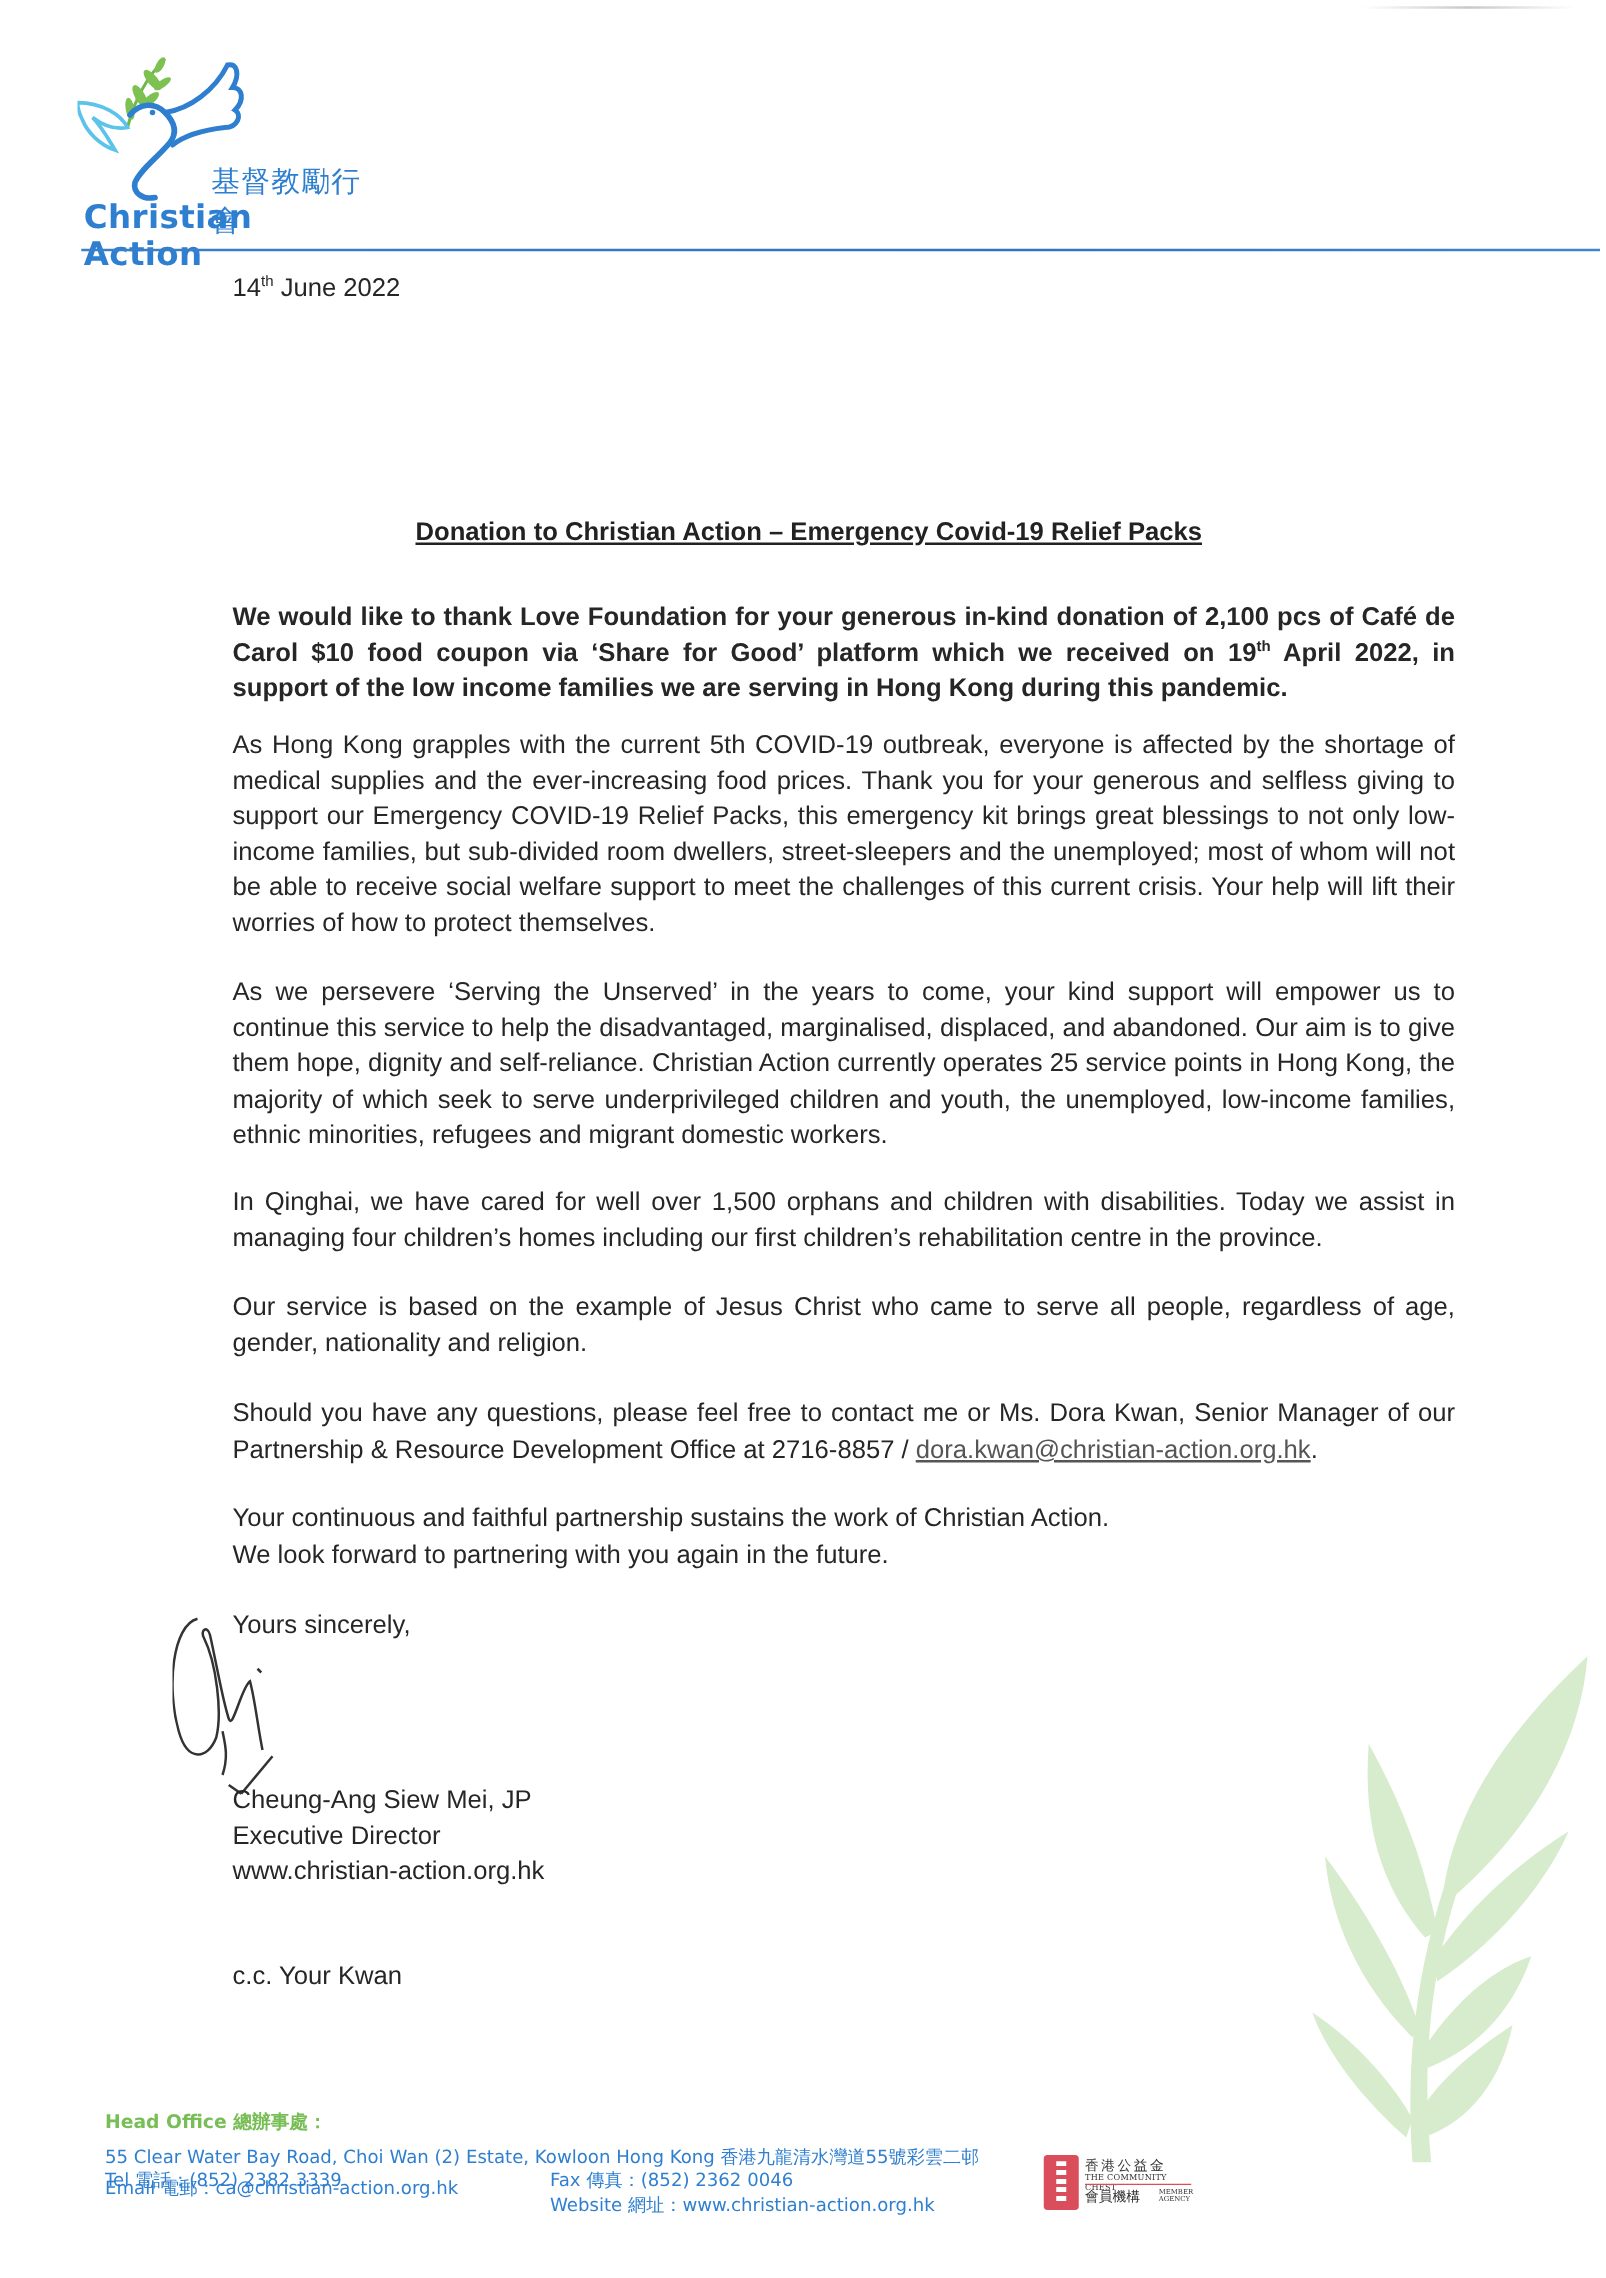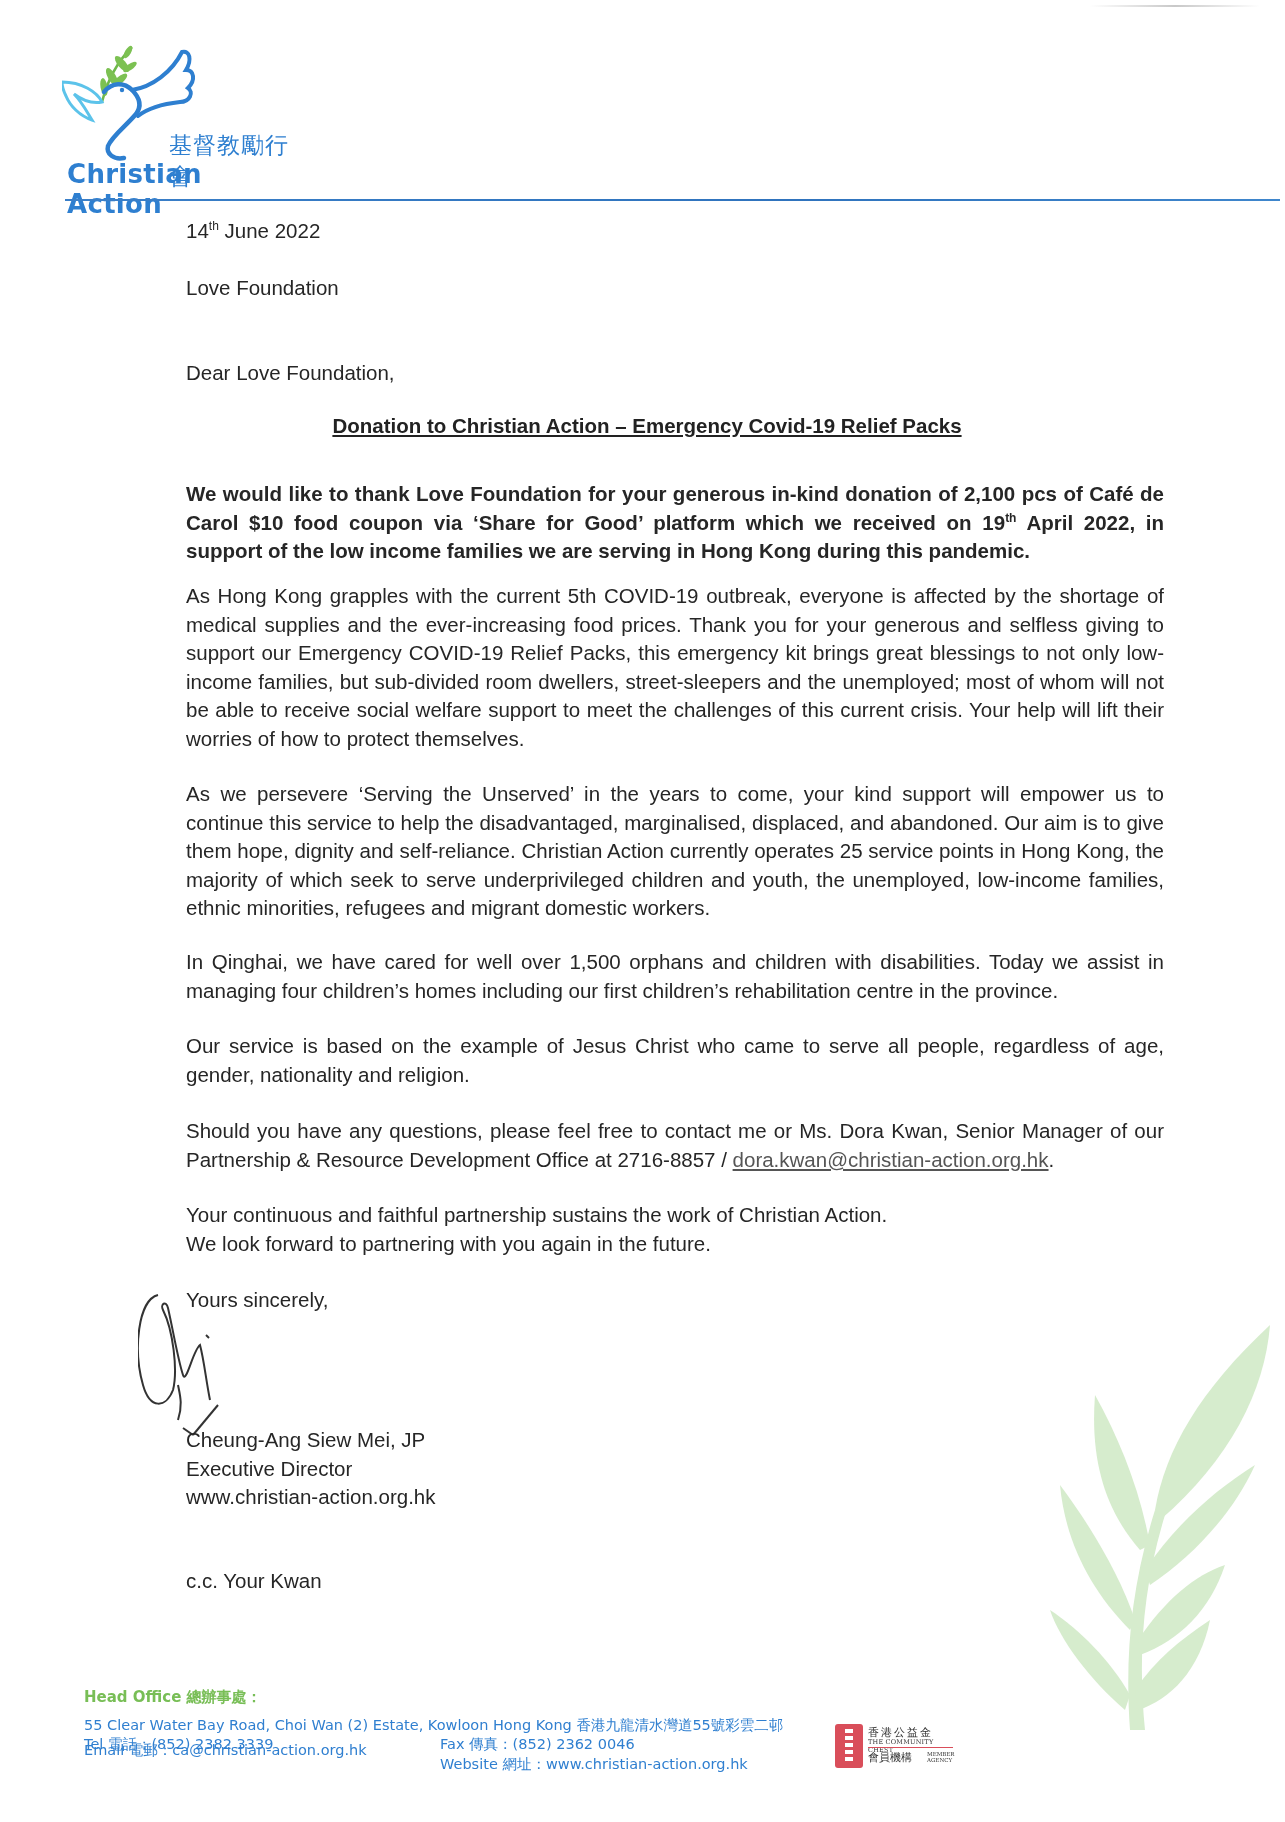--- a/index.html
+++ b/index.html
@@ -60,23 +60,21 @@
     <div class="logo-cn">基督教勵行會</div>
     <div class="logo-en">Christian Action</div>
   </div>
 
   <div class="header-rule"></div>
 
   <div class="text" style="top: 217px;">
     <span>14</span><sup>th</sup><span> June 2022</span>
   </div>
 
-  <div class="text" style="top: 274px;">Love Foundation</div>
 
-  <div class="text" style="top: 359px;">Dear Love Foundation,</div>
 
   <div class="title">Donation to Christian Action – Emergency Covid-19 Relief Packs</div>
 
   <div class="text justify" style="top: 480px; font-weight: bold;">
     <span>We would like to thank Love Foundation for your generous in-kind donation of 2,100 pcs of Café de Carol $10 food coupon via ‘Share for Good’ platform which we received on 19</span><sup>th</sup><span> April 2022, in support of the low income families we are serving in Hong Kong during this pandemic.</span>
   </div>
 
   <div class="text justify" style="top: 582px;">As Hong Kong grapples with the current 5th COVID-19 outbreak, everyone is affected by the shortage of medical supplies and the ever-increasing food prices. Thank you for your generous and selfless giving to support our Emergency COVID-19 Relief Packs, this emergency kit brings great blessings to not only low-income families, but sub-divided room dwellers, street-sleepers and the unemployed; most of whom will not be able to receive social welfare support to meet the challenges of this current crisis. Your help will lift their worries of how to protect themselves.</div>
 
   <div class="text justify" style="top: 780px;">As we persevere ‘Serving the Unserved’ in the years to come, your kind support will empower us to continue this service to help the disadvantaged, marginalised, displaced, and abandoned. Our aim is to give them hope, dignity and self-reliance. Christian Action currently operates 25 service points in Hong Kong, the majority of which seek to serve underprivileged children and youth, the unemployed, low-income families, ethnic minorities, refugees and migrant domestic workers.</div>

